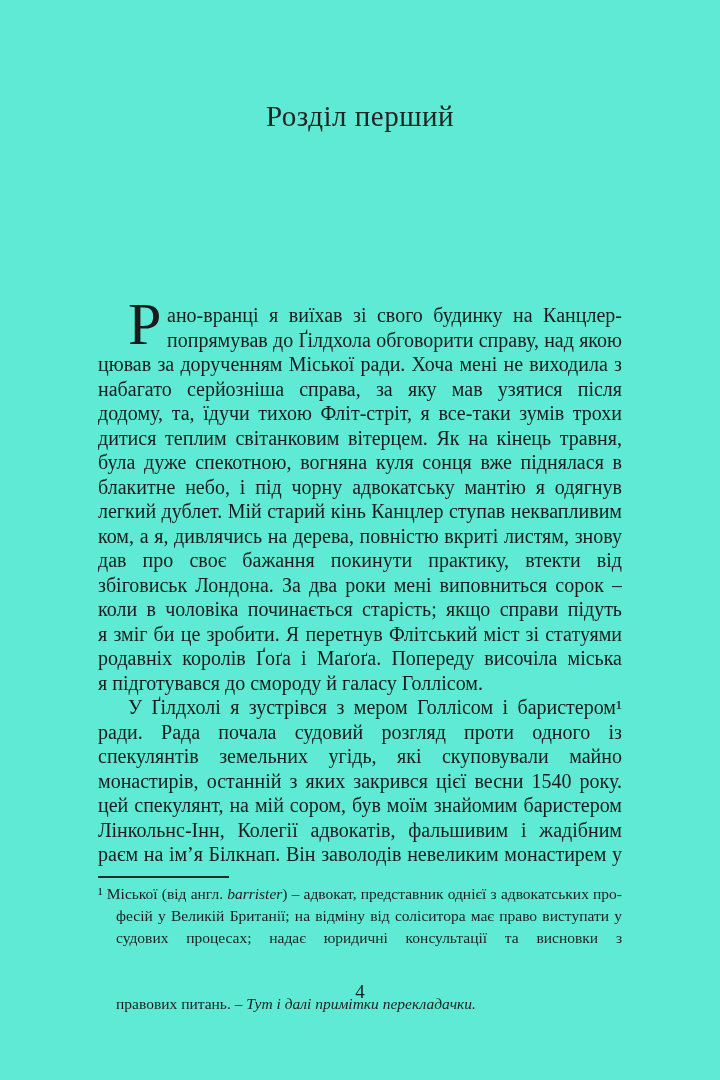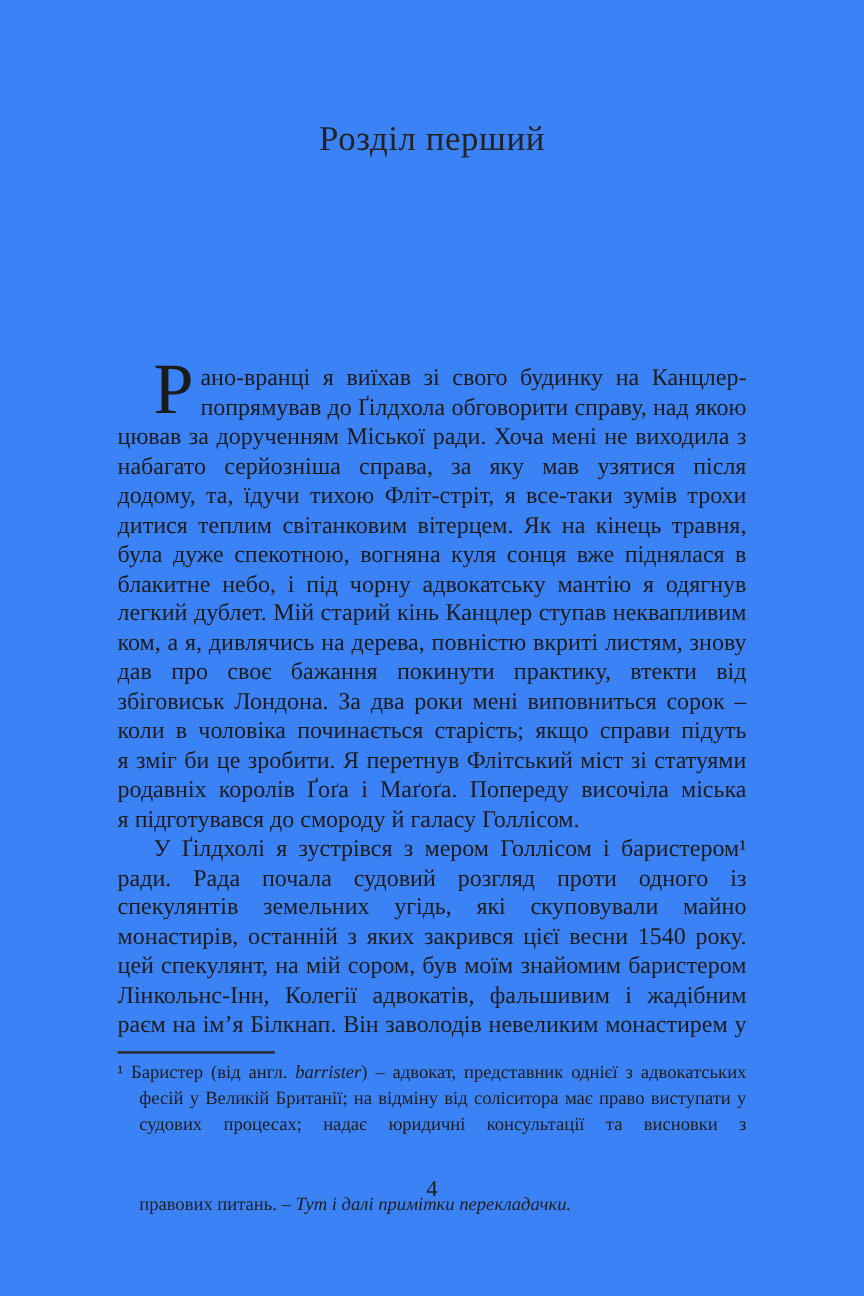--- a/index.html
+++ b/index.html
@@ -2,21 +2,21 @@
 <html lang="uk"><head>
 <meta charset="utf-8">
 <style>
   * { margin: 0; padding: 0; box-sizing: border-box; }
   html, body { background: #ffffff; }
   .page {
     position: relative;
     width: 720px;
     height: 1080px;
     margin: 0 auto;
-    background: #3b82f6;
+    background: #5eead4;
     color: #1c1c1c;
     font-family: "Liberation Serif", serif;
     overflow: hidden;
   }
   .chapter-title {
     position: absolute;
     top: 100px;
     left: 0;
     width: 100%;
     text-align: center;
@@ -123,21 +123,21 @@
     <div class="line">спекулянтів земельних угідь, які скуповували майно розігнаних</div>
     <div class="line">монастирів, останній з яких закрився цієї весни 1540 року. Саме</div>
     <div class="line">цей спекулянт, на мій сором, був моїм знайомим баристером із</div>
     <div class="line">Лінкольнс-Інн, Колегії адвокатів, фальшивим і жадібним шах-</div>
     <div class="line">раєм на ім’я Білкнап. Він заволодів невеликим монастирем у Лон-</div>
 
   </div>
 
   <div class="footnote">
     <div class="fn-rule"></div>
-    <div class="fn-line fn-first"><span>¹ Баристер (від англ. </span><i>barrister</i><span>) – адвокат, представник однієї з адвокатських про-</span></div>
+    <div class="fn-line fn-first"><span>¹ Міської (від англ. </span><i>barrister</i><span>) – адвокат, представник однієї з адвокатських про-</span></div>
     <div class="fn-line">фесій у Великій Британії; на відміну від соліситора має право виступати у всіх</div>
     <div class="fn-line">судових процесах; надає юридичні консультації та висновки з найскладніших</div>
     <div class="fn-line fn-last"><span>правових питань. – </span><i>Тут і далі примітки перекладачки.</i></div>
   </div>
 
   <div class="page-number">4</div>
 
 </div>
 
 </body></html>

